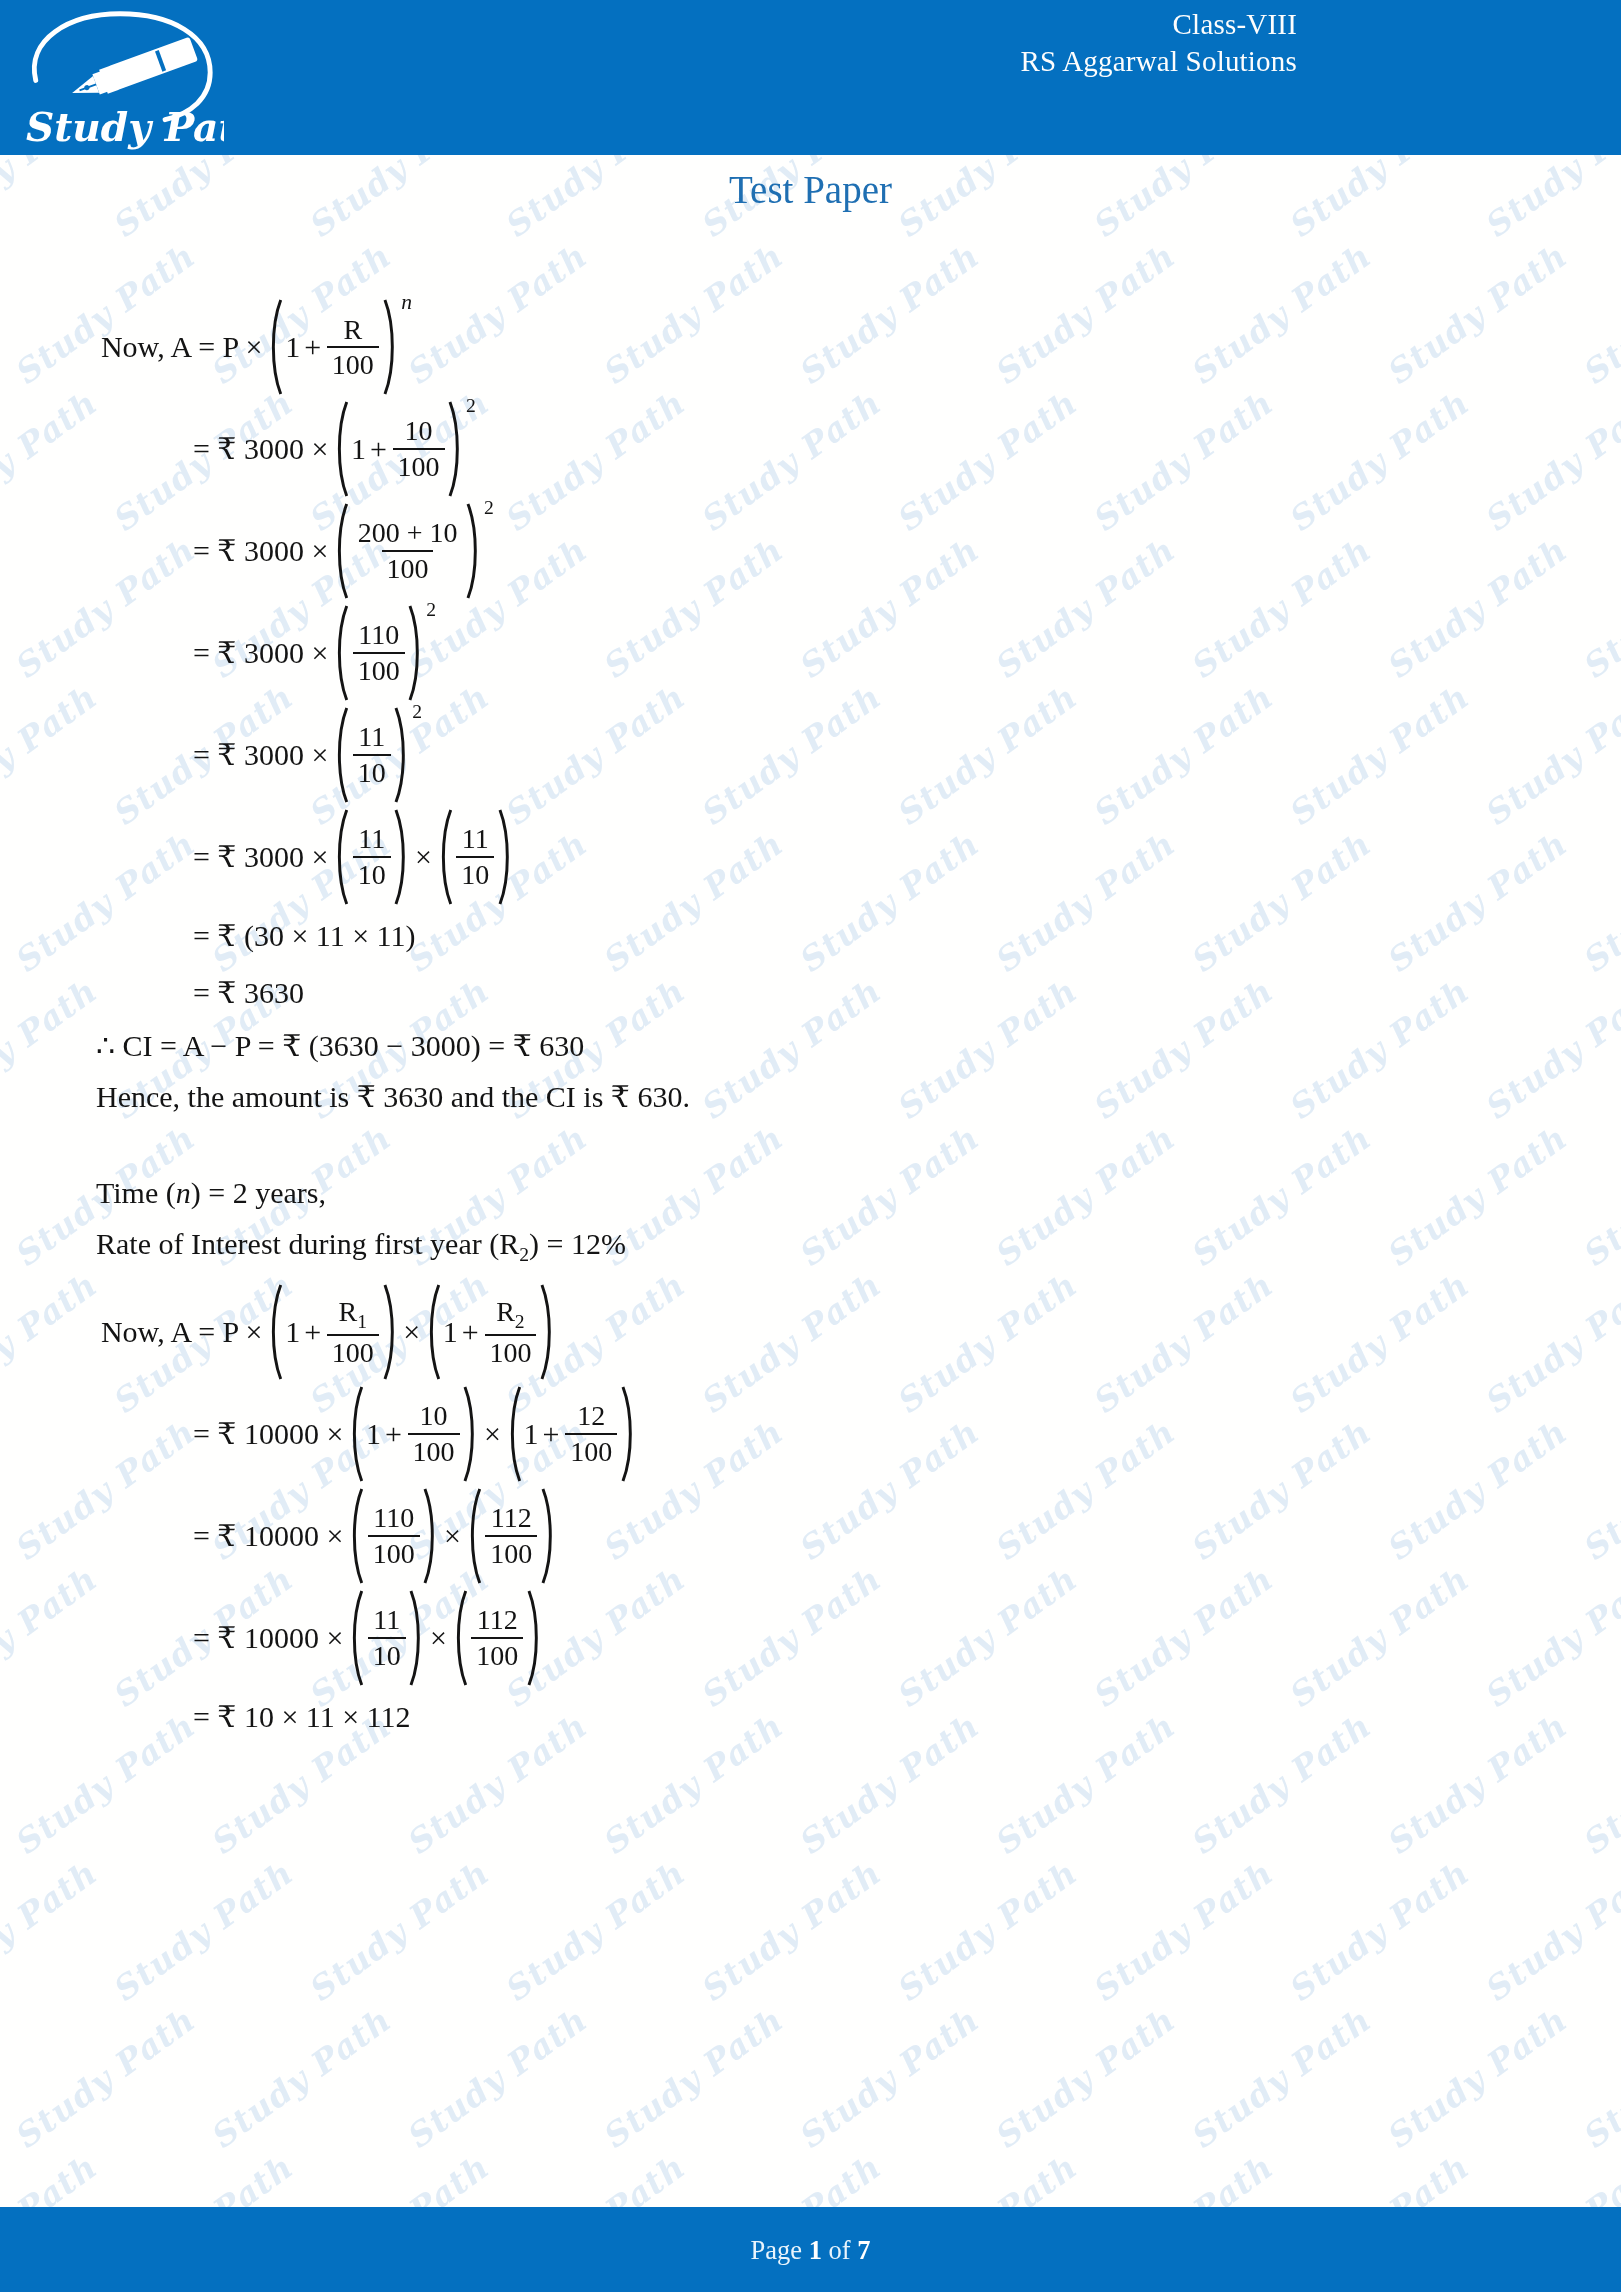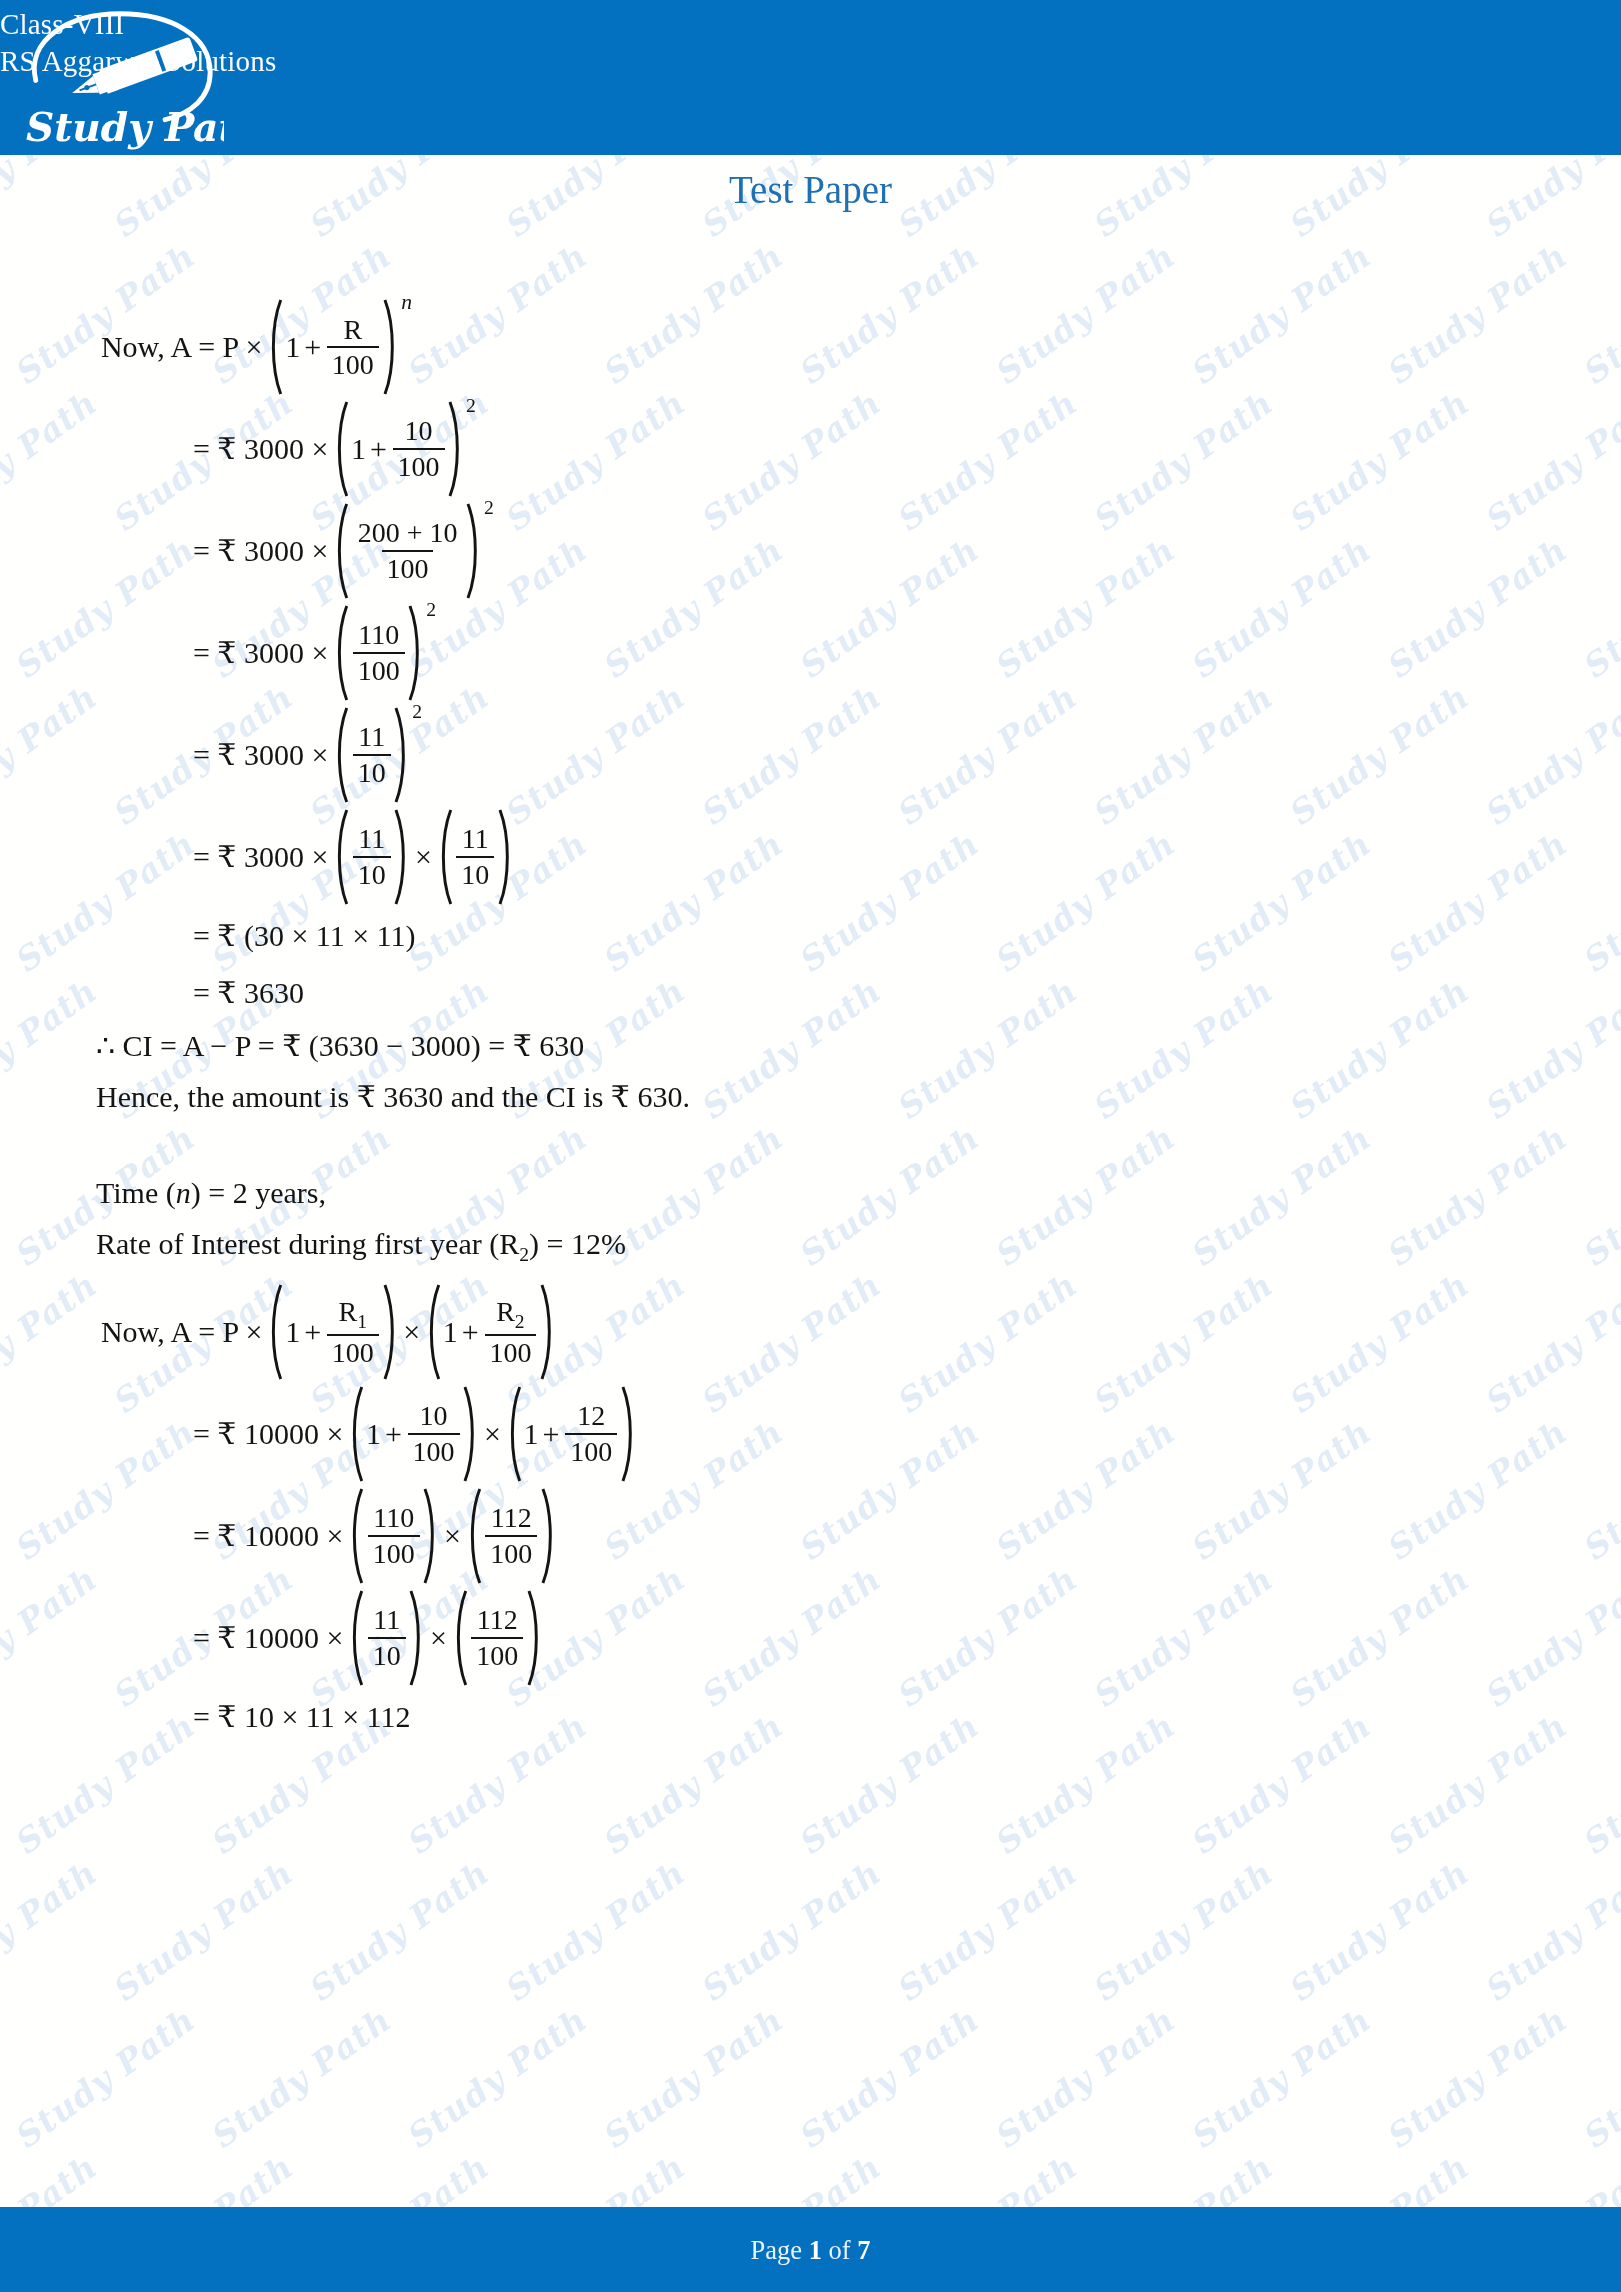--- a/index.html
+++ b/index.html
@@ -68,21 +68,21 @@
     top: 3.9px;
     width: 206px;
     height: 147px;
   }
   .logo svg { display:block; }
   .header-titles {
     position: absolute;
     left: 0;
     top: 5.9px;
     width: 1297px;
-    text-align: left;
+    text-align: right;
     color: #ffffff;
   }
   .header-titles .line {
     font-family: "Liberation Serif", serif;
     font-size: 29px;
     line-height: 37px;
     letter-spacing: 0.2px;
     color: #fdfdfd;
   }
 

